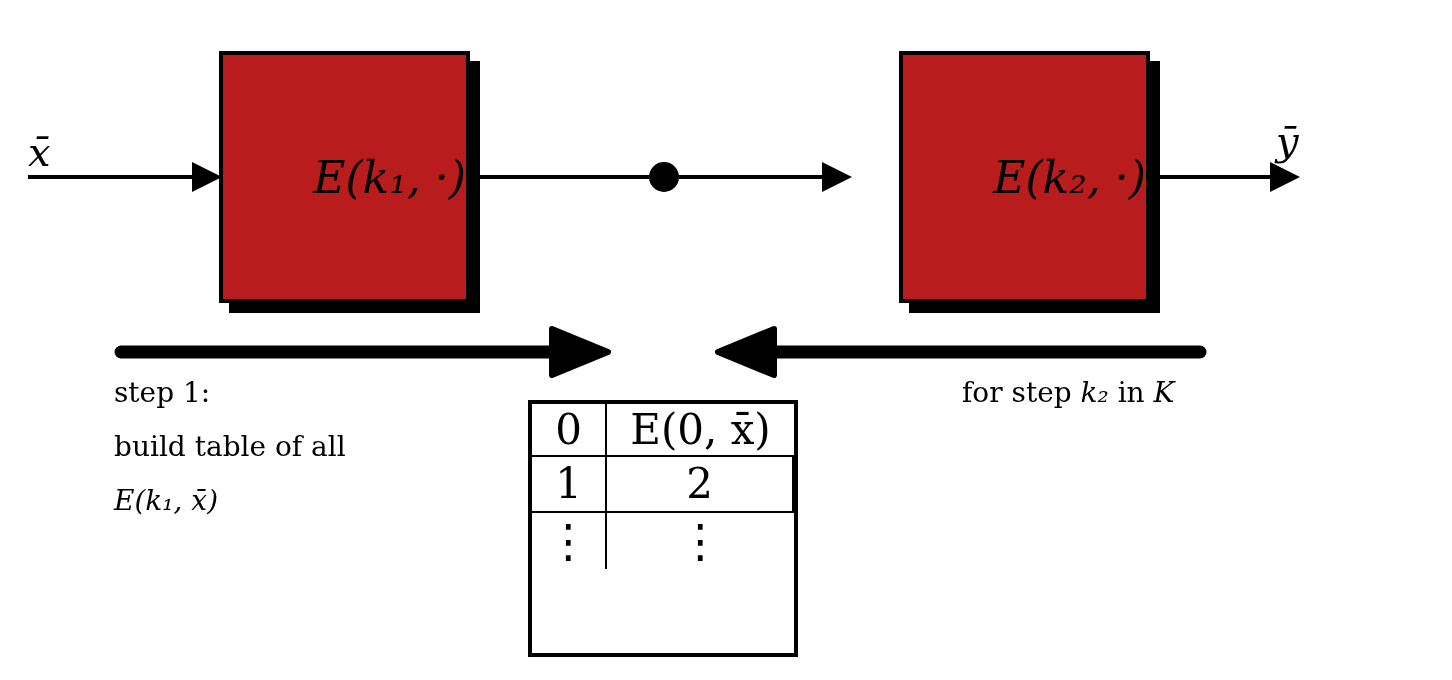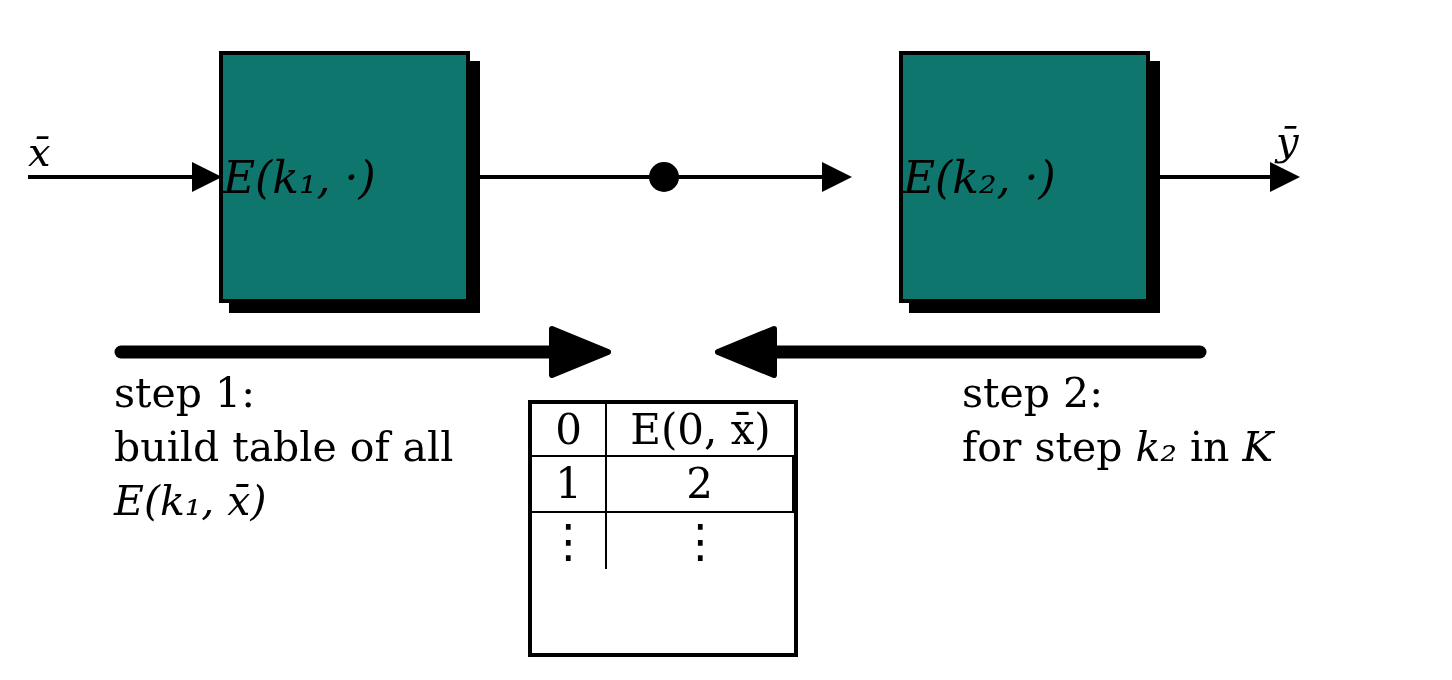--- a/index.html
+++ b/index.html
@@ -11,43 +11,43 @@
     font-family:"DejaVu Serif","Liberation Serif",serif;
     color:#000;
   }
   .layer{position:absolute;left:0;top:0;width:1452px;height:680px;z-index:1;}
 
   
   .ebox{
     position:absolute;
     width:251px;height:252px;
     top:51px;
-    background:#0f766e;
+    background:#b91c1c;
     border:4px solid #000;
     box-shadow:10px 10px 0 0 #000;
     box-sizing:border-box;
-    display:flex;align-items:center;justify-content:flex-start;
+    display:flex;align-items:center;justify-content:flex-end;
     z-index:2;
   }
   .ebox.b1{left:219px;}
   .ebox.b2{left:899px;}
   .boxlabel{font-size:44px;font-style:italic;white-space:nowrap;}
 
   
   .wirelabel{
     position:absolute;z-index:3;
     font-size:40px;font-style:italic;line-height:42px;white-space:nowrap;
   }
   .in-label{left:28px;top:131px;}
   .out-label{left:1276px;top:120px;}
 
   
   .stepblock{
     position:absolute;z-index:3;
-    font-size:41px;line-height:54px;white-space:nowrap;
+    font-size:28px;line-height:54px;white-space:nowrap;
   }
   .stepblock.s1{left:114px;top:366px;}
   .stepblock.s2{left:962px;top:366px;}
   .m{font-style:italic;}
   .cal{font-style:italic;}
 
   
   .lookup{
     position:absolute;left:528px;top:400px;z-index:3;
     width:270px;height:257px;
@@ -113,21 +113,20 @@
     <span class="boxlabel">E(k₂, ·)</span>
   </div>
 
   <div class="stepblock s1">
     <div>step 1:</div>
     <div>build table of all</div>
     <div><span class="m">E(k₁, x̄)</span></div>
   </div>
 
   <div class="stepblock s2">
-    <div>step 2:</div>
     <div><span>for step </span><span class="m">k₂</span><span> in </span><span class="cal">K</span></div>
   </div>
 
   <div class="lookup">
     <div class="cell key bb">0</div>
     <div class="cell val bb">E(0, x̄)</div>
     <div class="cell key bb">1</div>
     <div class="cell key bb">2</div>
     <div class="cell key dots">⋮</div>
     <div class="cell val dots">⋮</div>

